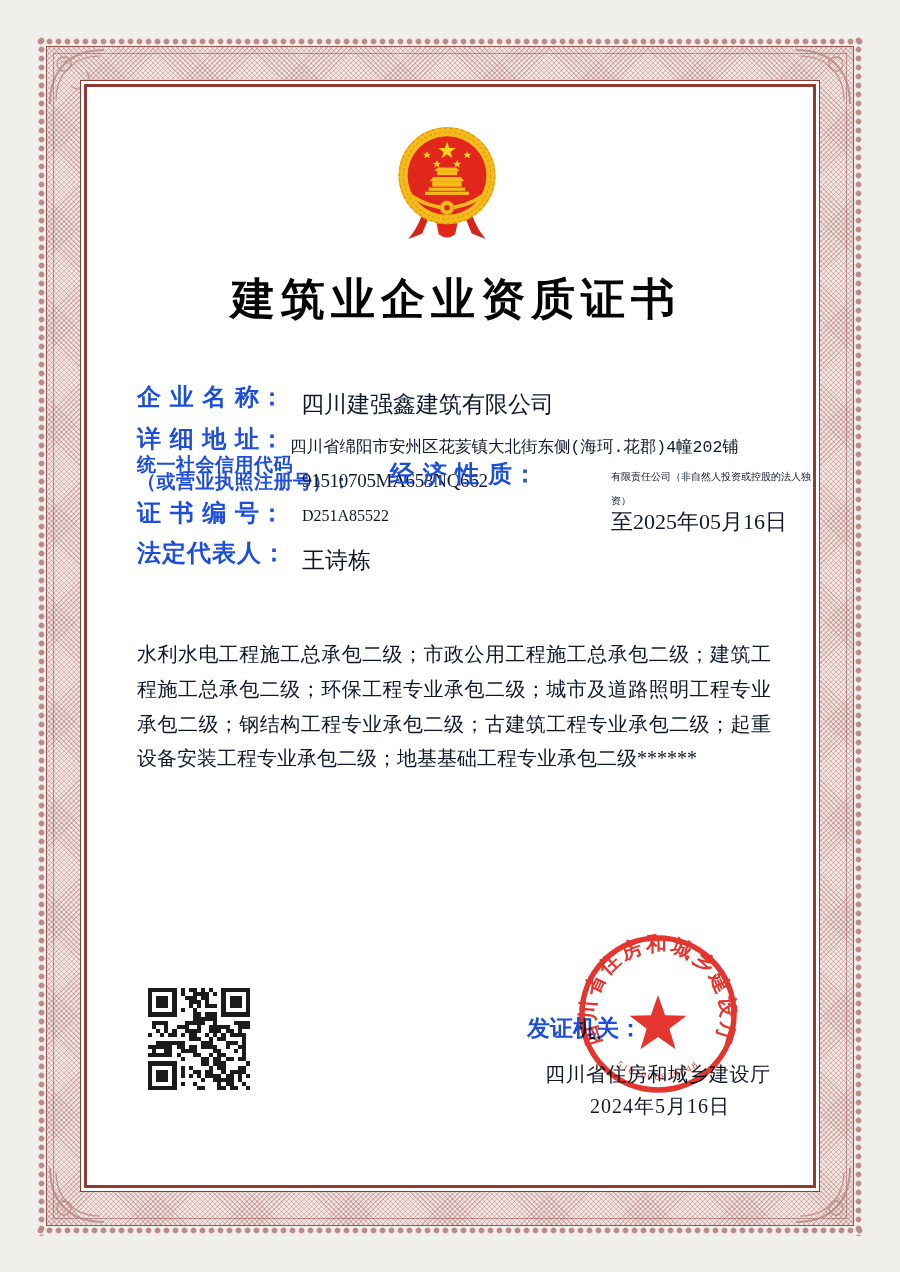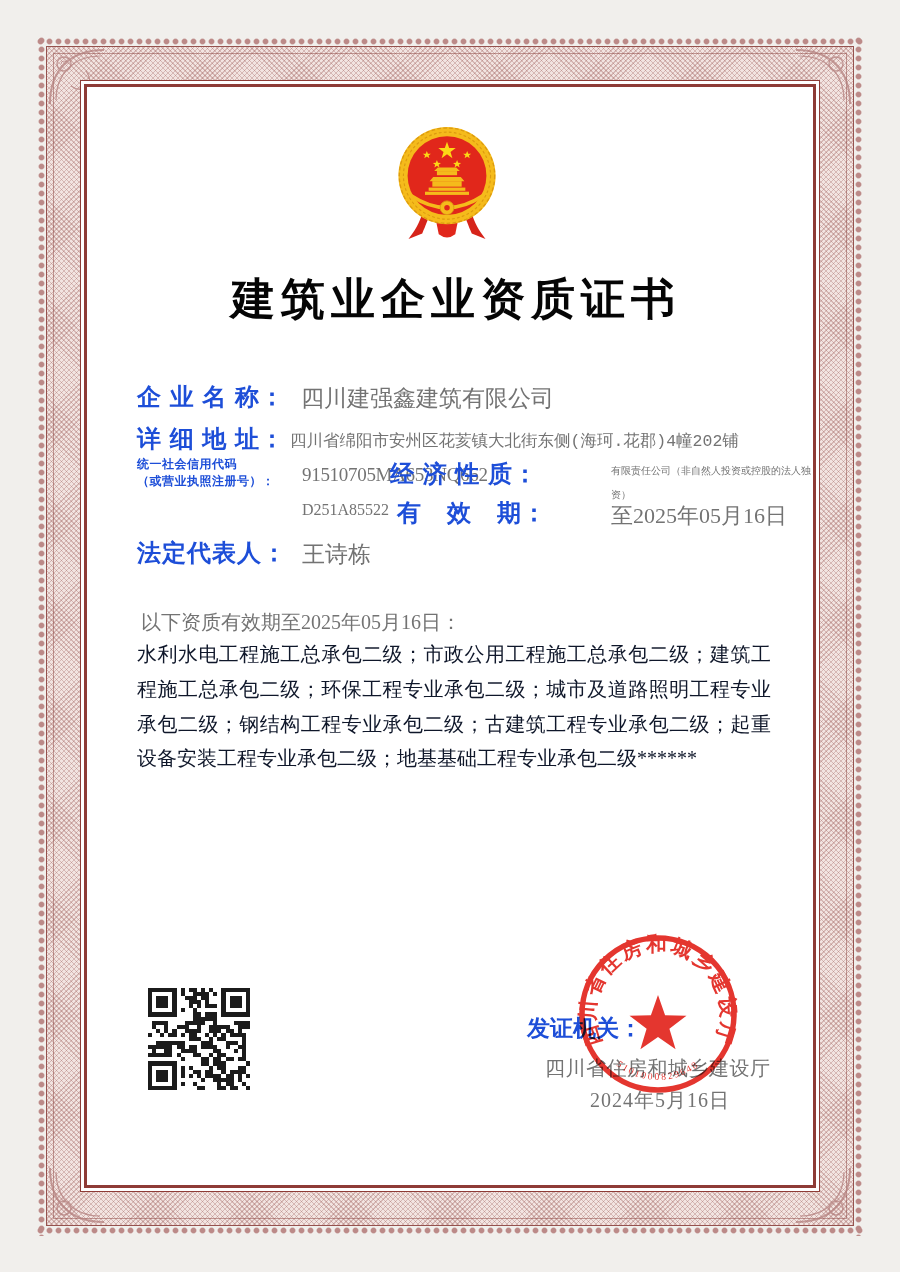--- a/index.html
+++ b/index.html
@@ -29,23 +29,23 @@
   .paper{position:absolute;inset:80px;background:#fff;border:1px solid #8e3b36;
     box-shadow: inset 0 0 0 3px #fff, inset 0 0 0 6px #8e3b36;}
 
   
   .abs{position:absolute;}
   .emblem{left:392px;top:120px;width:110px;height:126px;}
   .title{left:0;top:270px;width:900px;text-align:center;font-size:44px;font-weight:bold;color:#050505;
     letter-spacing:6px;padding-left:12px;box-sizing:border-box;font-family:"Liberation Sans",sans-serif;}
 
   .lbl{font-weight:bold;color:#1d4ed8;font-family:"Liberation Sans",sans-serif;white-space:nowrap;}
-  .val{color:#737373;font-family:"Liberation Serif",serif;white-space:nowrap;}
+  .val{color:#0f172a;font-family:"Liberation Serif",serif;white-space:nowrap;margin-top:6px;}
   .lbl-main{font-size:24px;letter-spacing:1px;}
-  .lbl-small{font-size:12px;line-height:17px;letter-spacing:.5px;}
+  .lbl-small{font-size:19px;line-height:17px;letter-spacing:.5px;}
 
   .row1-l{left:137px;top:381px;}  .row1-v{left:301px;top:383px;font-size:23px;}
   .row2-l{left:137px;top:423px;}  .row2-v{left:290px;top:430px;font-size:16.5px;font-family:Liberation Mono, monospace;}
   .row3-l{left:137px;top:456px;}  .row3-v{left:302px;top:464px;font-size:19px;letter-spacing:-.3px;}
   .row3b-l{left:390px;top:458px;}
   .row3b-v{left:611px;top:459px;font-size:10px;line-height:23.5px;white-space:normal;width:205px;}
   .row4-l{left:137px;top:497px;}  .row4-v{left:302px;top:501px;font-size:16px;}
   .row4b-l{left:397px;top:497px;}
   .row4b-v{left:611px;top:501px;font-size:22px;}
   .row5-l{left:137px;top:537px;}  .row5-v{left:302px;top:539px;font-size:23px;}
@@ -150,28 +150,27 @@
   <div class="abs val row2-v">四川省绵阳市安州区花荄镇大北街东侧(海珂.花郡)4幢202铺</div>
 
   <div class="abs lbl lbl-small row3-l">
     <div>统一社会信用代码</div>
     <div>（或营业执照注册号）：</div>
   </div>
   <div class="abs val row3-v">91510705MA653NQ662</div>
   <div class="abs lbl lbl-main row3b-l">经 济 性 质：</div>
   <div class="abs val row3b-v">有限责任公司（非自然人投资或控股的法人独资）</div>
 
+  <div class="abs lbl lbl-main row4-l">证 书 编 号：</div>
   <div class="abs val row4-v">D251A85522</div>
-  <div class="abs lbl lbl-main row4b-l">有　效　期：</div>
   <div class="abs val row4b-v">至2025年05月16日</div>
 
   <div class="abs lbl lbl-main row5-l">法定代表人：</div>
   <div class="abs val row5-v">王诗栋</div>
 
-  <div class="abs val qual-intro">以下资质有效期至2025年05月16日：</div>
   <div class="abs qual-body">水利水电工程施工总承包二级；市政公用工程施工总承包二级；建筑工程施工总承包二级；环保工程专业承包二级；城市及道路照明工程专业承包二级；钢结构工程专业承包二级；古建筑工程专业承包二级；起重设备安装工程专业承包二级；地基基础工程专业承包二级******</div>
 
   <svg class="abs qr" id="qr-svg" viewBox="0 0 25 25" shape-rendering="crispEdges" fill="#1b1b1b">
       <rect x="8" y="0" width="1" height="1"></rect>
       <rect x="10" y="0" width="1" height="1"></rect>
       <rect x="11" y="0" width="1" height="1"></rect>
       <rect x="13" y="0" width="1" height="1"></rect>
       <rect x="15" y="0" width="1" height="1"></rect>
       <rect x="8" y="1" width="1" height="1"></rect>
       <rect x="11" y="1" width="1" height="1"></rect>

